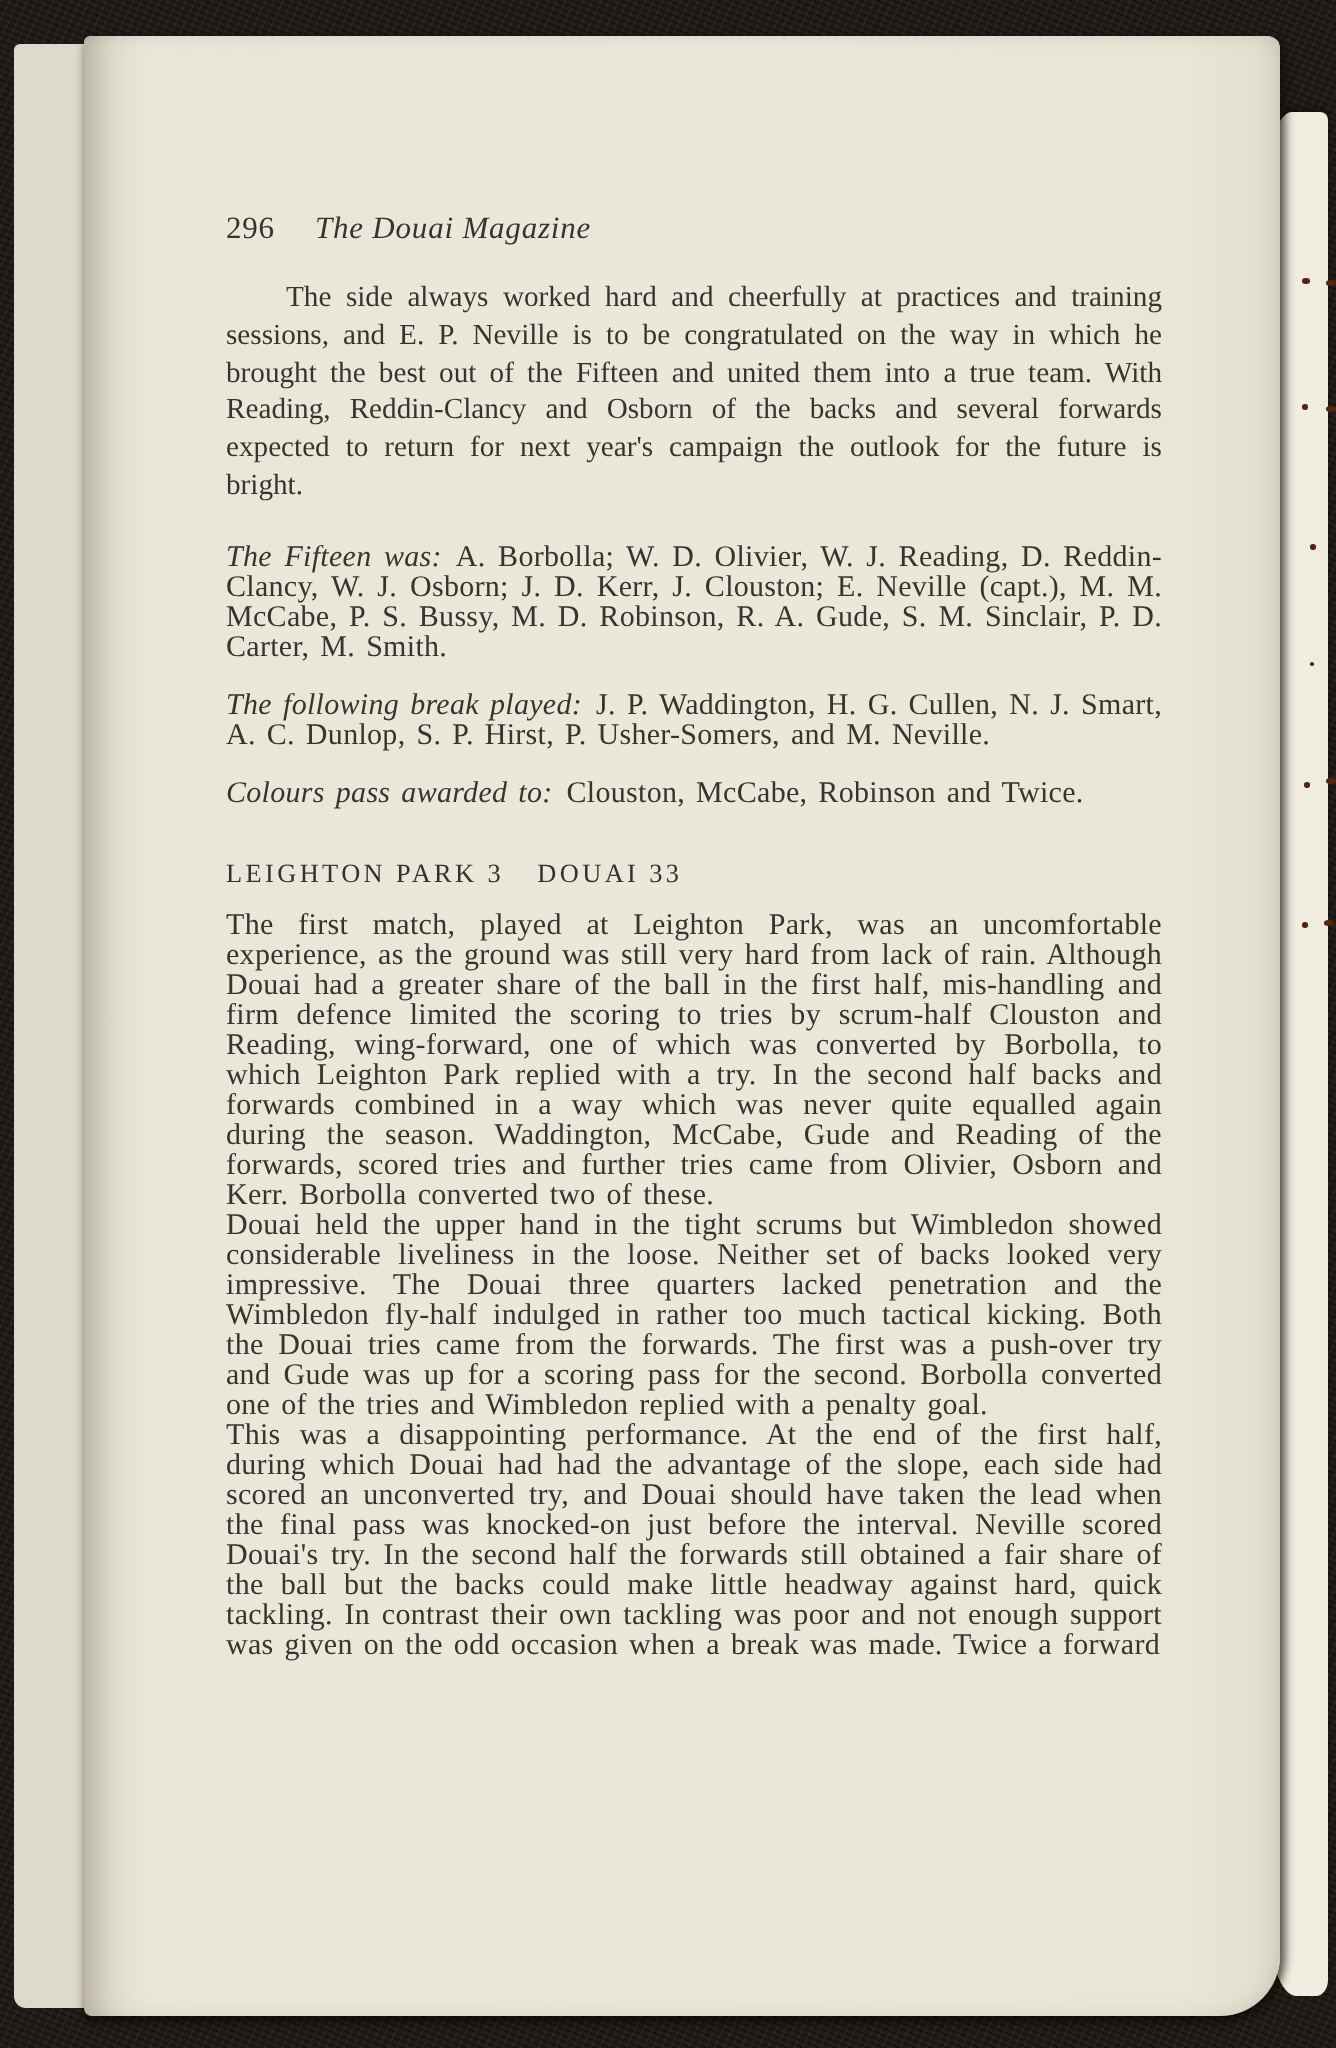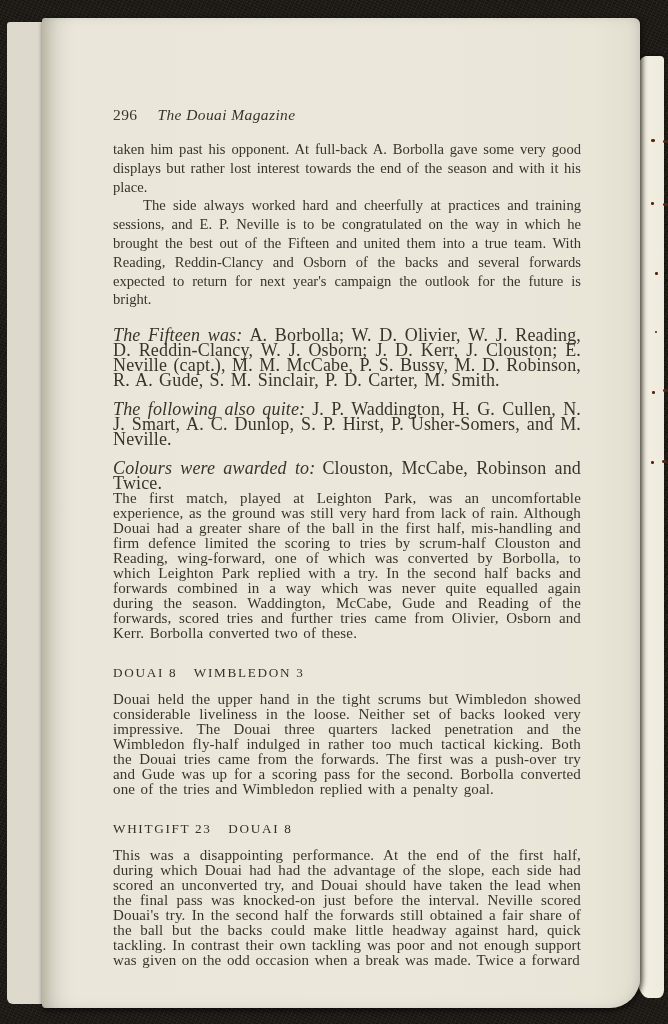--- a/index.html
+++ b/index.html
@@ -76,21 +76,21 @@
     font-style: italic;
   }
   p { margin: 0; text-align: justify; }
   .intro-p {
     font-size: 14.6px;
     line-height: 18.8px;
     word-spacing: 1.5px;
   }
   .intro-p.indented { text-indent: 30px; }
   .team-note {
-    font-size: 18px;
+    font-size: 15px;
     line-height: 15px;
     word-spacing: 1.6px;
     letter-spacing: 0.15px;
   }
   .team-note .note-lead {
     font-style: italic;
     margin-right: 7px;
   }
   .note-fifteen { margin-top: 19px; }
   .note-also, .note-colours { margin-top: 14px; }
@@ -126,37 +126,35 @@
 <div class="speck" style="left:651px;top:461px;width:3px;height:3px;"></div>
 <div class="speck" style="left:662px;top:460px;width:5px;height:3px;"></div>
 
 <div class="page">
   <div class="content">
 
     <div class="running-header">
       <span class="page-num">296</span><span class="mag-title">The Douai Magazine</span>
     </div>
 
-    <p class="intro-p">taken him past his opponent.  At full-back A. Borbolla gave some very good displays but rather lost interest towards the end of the season and with it his place.</p>
     <p class="intro-p indented">The side always worked hard and cheerfully at practices and training sessions, and E. P. Neville is to be congratulated on the way in which he brought the best out of the Fifteen and united them into a true team.  With Reading, Reddin-Clancy and Osborn of the backs and several forwards expected to return for next year's campaign the outlook for the future is bright.</p>
 
     <p class="team-note note-fifteen">
       <span class="note-lead">The Fifteen was:</span><span>A. Borbolla; W. D. Olivier, W. J. Reading, D. Reddin-Clancy, W. J. Osborn; J. D. Kerr, J. Clouston; E. Neville (capt.), M. M. McCabe, P. S. Bussy, M. D. Robinson, R. A. Gude, S. M. Sinclair, P. D. Carter, M. Smith.</span>
     </p>
 
     <p class="team-note note-also">
-      <span class="note-lead">The following also quite:</span><span>J. P. Waddington, H. G. Cullen, N. J. Smart, A. C. Dunlop, S. P. Hirst, P. Usher-Somers, and M. Neville.</span>
+      <span class="note-lead">The following break played:</span><span>J. P. Waddington, H. G. Cullen, N. J. Smart, A. C. Dunlop, S. P. Hirst, P. Usher-Somers, and M. Neville.</span>
     </p>
 
     <p class="team-note note-colours">
-      <span class="note-lead">Colours were awarded to:</span><span>Clouston, McCabe, Robinson and Twice.</span>
+      <span class="note-lead">Colours pass awarded to:</span><span>Clouston, McCabe, Robinson and Twice.</span>
     </p>
 
+    <h2 class="match-heading">LEIGHTON PARK 3  DOUAI 33</h2>
     <p class="match-body">The first match, played at Leighton Park, was an uncomfortable experience, as the ground was still very hard from lack of rain.  Although Douai had a greater share of the ball in the first half, mis-handling and firm defence limited the scoring to tries by scrum-half Clouston and Reading, wing-forward, one of which was converted by Borbolla, to which Leighton Park replied with a try.  In the second half backs and forwards combined in a way which was never quite equalled again during the season.  Waddington, McCabe, Gude and Reading of the forwards, scored tries and further tries came from Olivier, Osborn and Kerr. Borbolla converted two of these.</p>
 
-    <h2 class="match-heading">DOUAI 8  WIMBLEDON 3</h2>
     <p class="match-body">Douai held the upper hand in the tight scrums but Wimbledon showed considerable liveliness in the loose.  Neither set of backs looked very impressive.  The Douai three quarters lacked penetration and the Wimbledon fly-half indulged in rather too much tactical kicking.  Both the Douai tries came from the forwards.  The first was a push-over try and Gude was up for a scoring pass for the second.  Borbolla converted one of the tries and Wimbledon replied with a penalty goal.</p>
 
-    <h2 class="match-heading">WHITGIFT 23  DOUAI 8</h2>
     <p class="match-body">This was a disappointing performance.  At the end of the first half, during which Douai had had the advantage of the slope, each side had scored an unconverted try, and Douai should have taken the lead when the final pass was knocked-on just before the interval.  Neville scored Douai's try.  In the second half the forwards still obtained a fair share of the ball but the backs could make little headway against hard, quick tackling.  In contrast their own tackling was poor and not enough support was given on the odd occasion when a break was made.  Twice a forward</p>
 
   </div>
 </div>
 
 </body></html>

